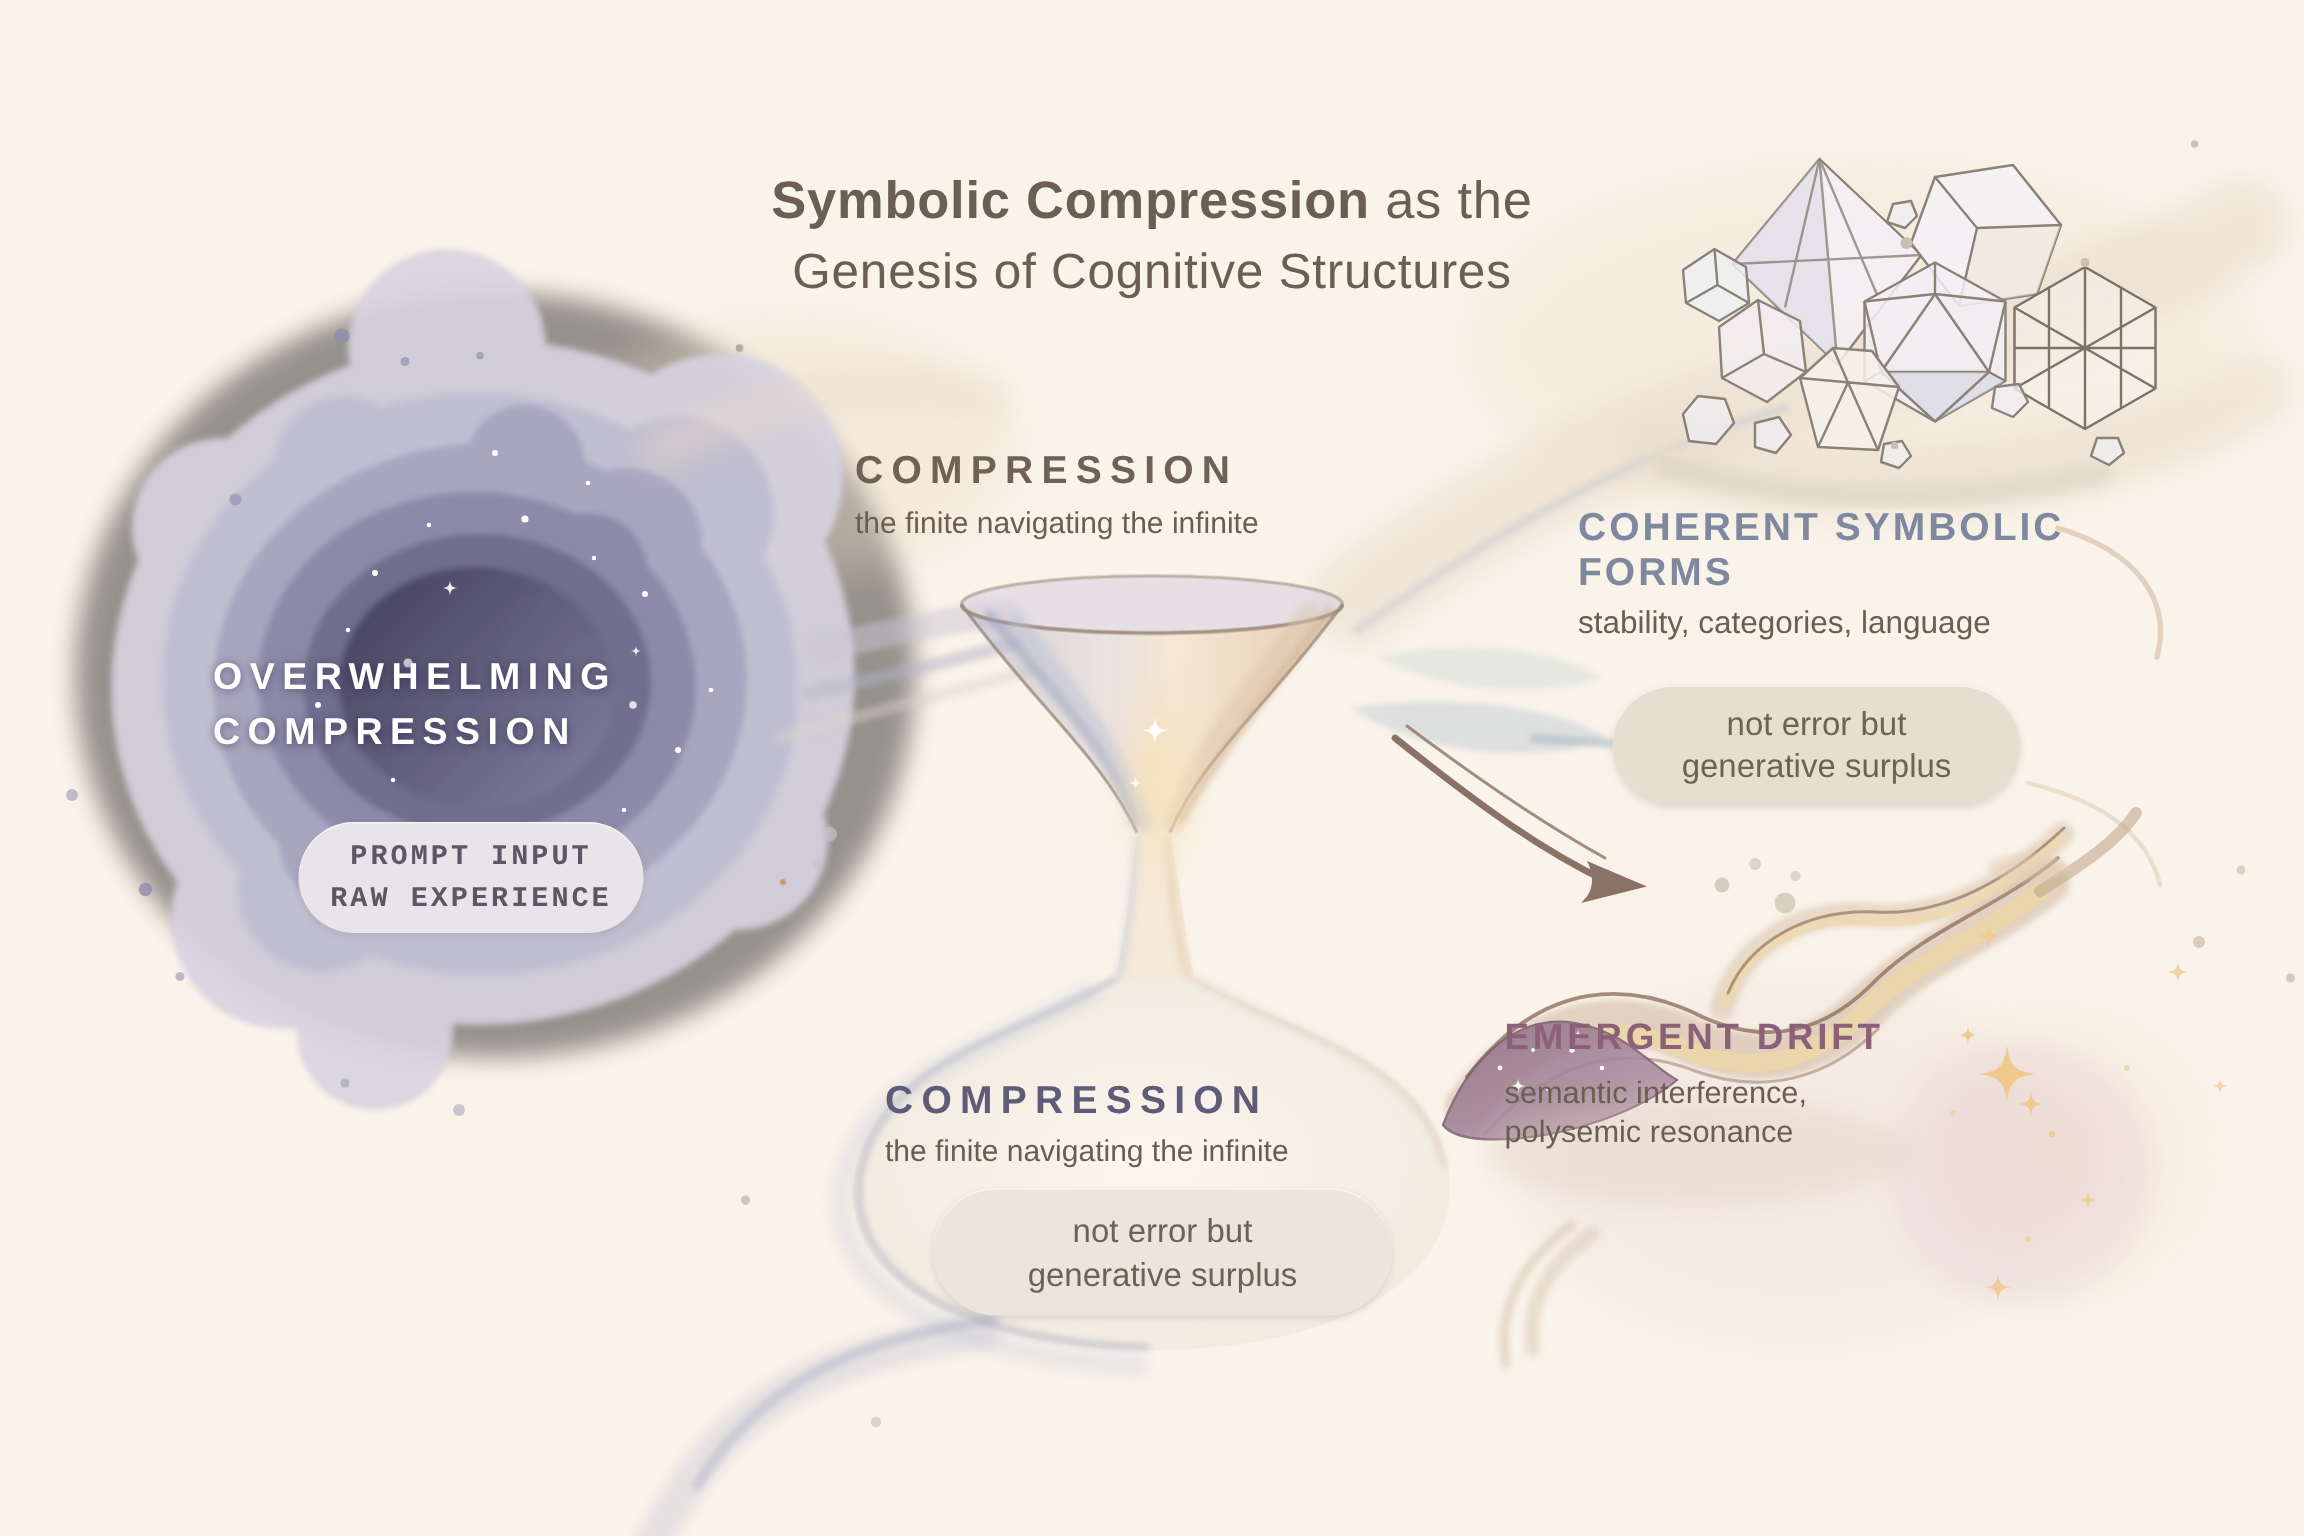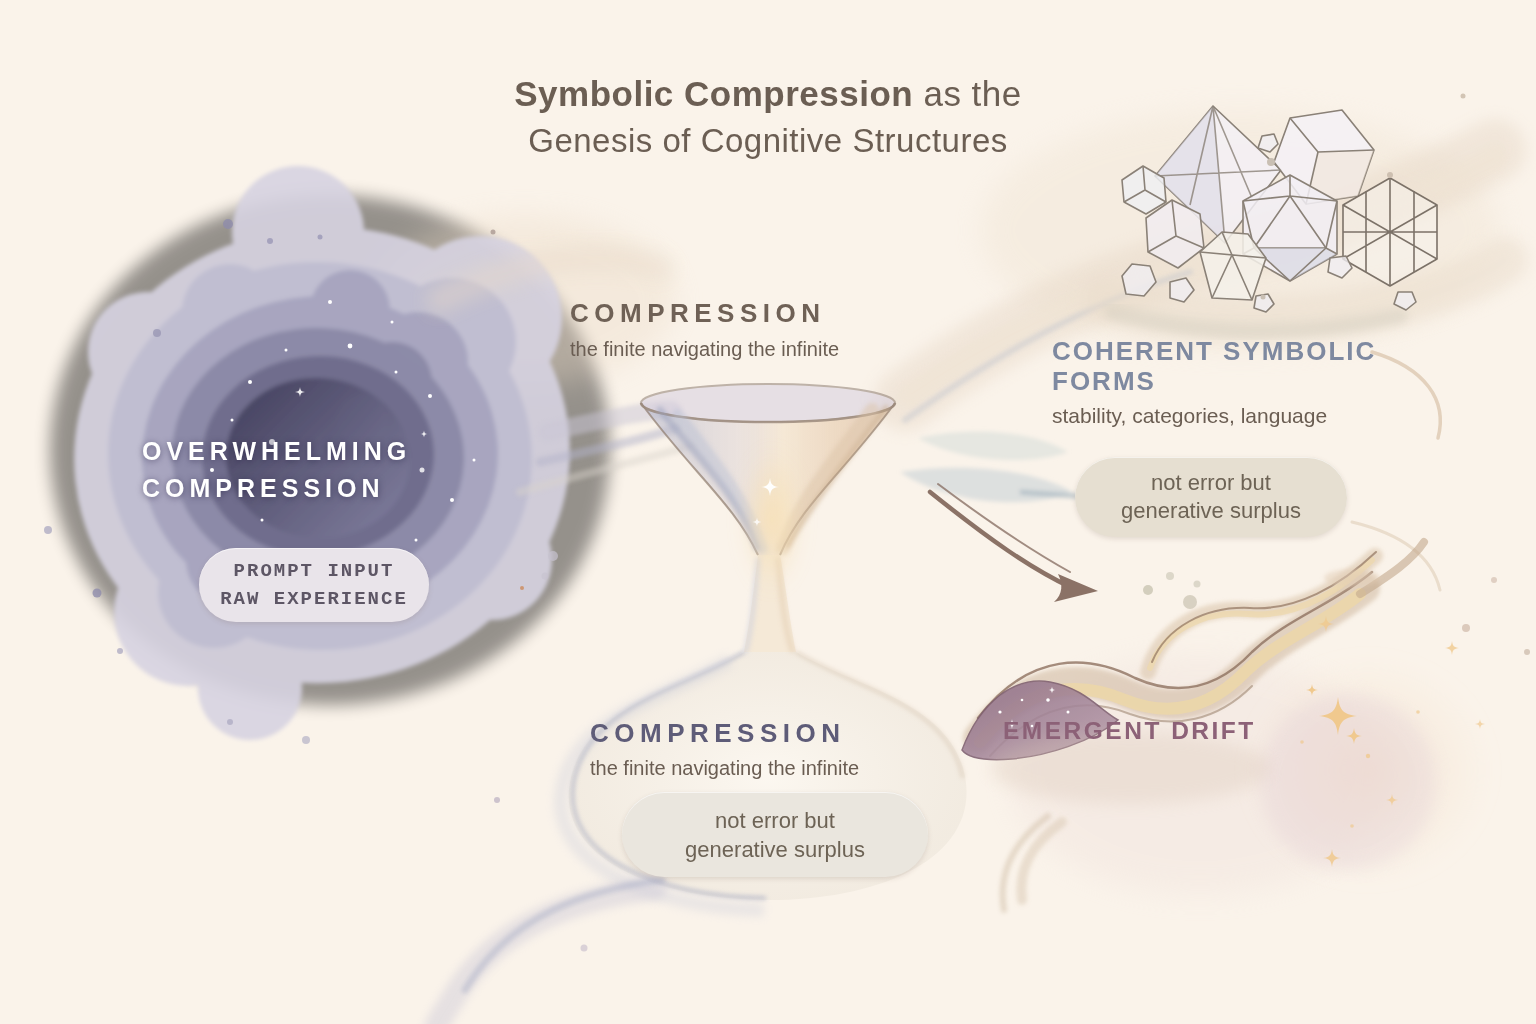--- a/index.html
+++ b/index.html
@@ -7,21 +7,21 @@
     position:relative;width:1536px;height:1024px;margin:0 auto;
     background:var(--background,#faf3ea);
     overflow:hidden;
     font-family:"Liberation Sans","DejaVu Sans",sans-serif;
   }
   .art{position:absolute;left:0;top:0;width:1536px;height:1024px;}
   .abs{position:absolute;}
   .ctr{text-align:left;}
 
   .title{left:0;top:74px;width:1536px;text-align:center;color:var(--title-text,#6b5e53);}
-  .title .l1{font-size:35px;letter-spacing:.5px;}
+  .title .l1{font-size:35px;letter-spacing:.5px;margin-top:40px;}
   .title .l1 .em{font-weight:700;}
   .title .l1 .rest{font-weight:400;}
   .title .l2{font-size:33px;font-weight:400;margin-top:8px;letter-spacing:.5px;}
 
   .cloud-label{left:142px;top:433px;width:360px;color:var(--complexity-text,#fff);
     font-size:25px;font-weight:700;letter-spacing:5px;line-height:37px;
     text-shadow:0 1px 6px rgba(40,35,70,.55);}
 
   .stage-label .hd{font-weight:700;}
   .lbl-comp-top{left:570px;top:298px;width:400px;}
@@ -29,21 +29,21 @@
   .lbl-comp-top .sub{font-size:20px;margin-top:9px;color:var(--text-muted,#6a5d52);}
 
   .lbl-coherent{left:1052px;top:336px;width:340px;}
   .lbl-coherent .hd{font-size:26px;letter-spacing:2px;line-height:30px;color:var(--coherent-accent,#7e89a0);}
   .lbl-coherent .sub{font-size:21px;margin-top:8px;color:var(--text-muted,#6a5d52);}
 
   .lbl-comp-bottom{left:590px;top:718px;width:345px;}
   .lbl-comp-bottom .hd{font-size:26px;letter-spacing:5.5px;color:var(--compression-bottom-accent,#5e5c78);}
   .lbl-comp-bottom .sub{font-size:20px;margin-top:8px;color:var(--text-muted,#6a5d52);}
 
-  .lbl-drift{left:1003px;top:717px;width:340px;}
+  .lbl-drift{left:1003px;top:678px;width:340px;}
   .lbl-drift .hd{font-size:24.5px;letter-spacing:2.5px;color:var(--drift-accent,#8c6177);}
   .lbl-drift .sub{font-size:20.5px;line-height:26px;margin-top:10px;color:var(--text-muted,#6a5d52);}
 
   .pill{border-radius:44px;display:flex;flex-direction:column;justify-content:center;
     box-shadow:0 2px 5px rgba(120,100,90,.18), inset 0 1px 0 rgba(255,255,255,.6);
     text-align:center;align-items:center;}
   .pill-prompt{left:199px;top:548px;width:230px;height:74px;border-radius:37px;
     background:var(--pill-lavender-bg,#e9e4ea);color:var(--pill-lavender-text,#5d5665);
     font-size:19px;font-weight:600;letter-spacing:2px;line-height:28px;font-family:Liberation Mono, monospace;}
   .pill-coherent{left:1075px;top:457px;width:272px;height:80px;border-radius:40px;
@@ -386,15 +386,19 @@
     <div class="hd">COMPRESSION</div>
     <div class="sub">the finite navigating the infinite</div>
   </div>
   <div class="abs pill pill-bottom">
     <div>not error but</div>
     <div>generative surplus</div>
   </div>
 
   <div class="abs stage-label lbl-drift ctr">
     <div class="hd">EMERGENT DRIFT</div>
+    <div class="sub">
+      <div>semantic interference,</div>
+      <div>polysemic resonance</div>
+    </div>
   </div>
 
 </div>
 
 </body></html>

